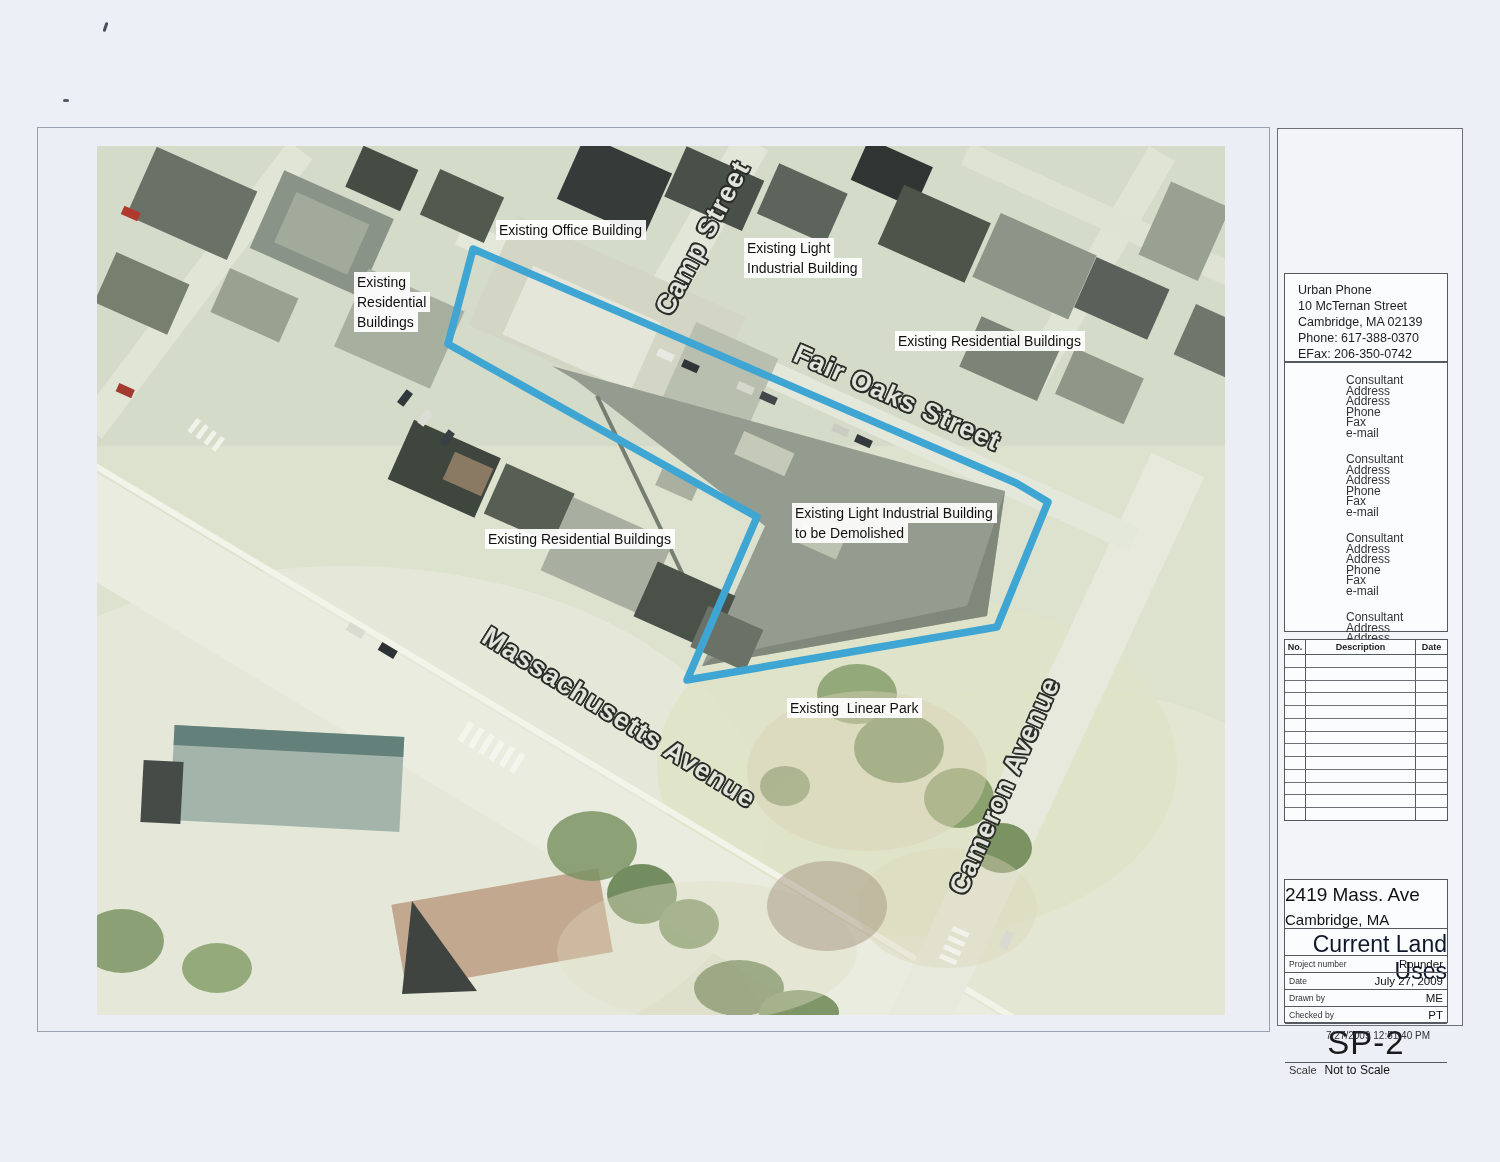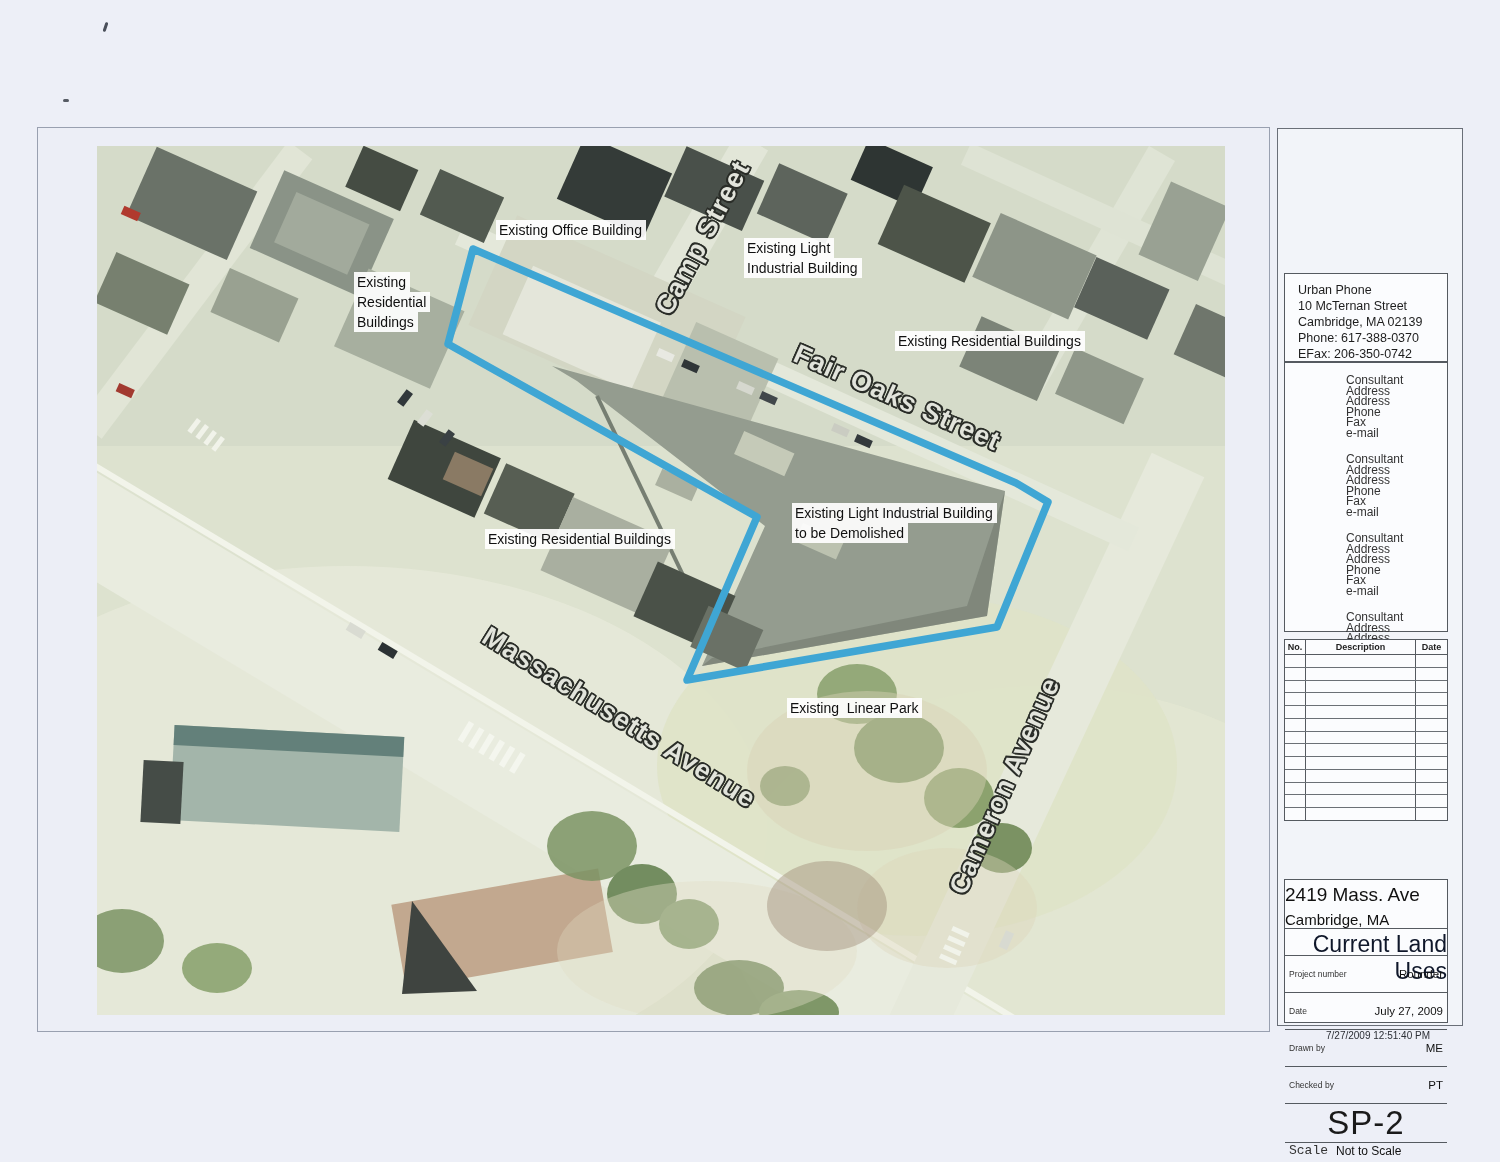--- a/index.html
+++ b/index.html
@@ -69,27 +69,27 @@
   .rev-c1{width:20px;border-right:1px solid #555a60;display:flex;align-items:center;justify-content:center;}
   .rev-c2{flex:1;border-right:1px solid #555a60;display:flex;align-items:center;justify-content:center;}
   .rev-c3{width:31px;display:flex;align-items:center;justify-content:center;}
   
   .tb-proj{top:750px;height:144px;display:flex;flex-direction:column;}
   .proj-addr{height:50px;text-align:left;padding-top:4px;}
   .proj-addr .a1{font-size:19px;color:#111;}
   .proj-addr .a2{font-size:15px;color:#111;margin-top:5px;}
   .proj-title{border-top:1px solid #555a60;height:24px;text-align:right;font-size:23px;color:#0f172a;padding-top:2px;}
   .proj-gap{height:8px;}
-  .proj-row{border-top:1px solid #555a60;height:14px;display:flex;align-items:center;padding:12px 4px;justify-content:space-between;}
+  .proj-row{border-top:1px solid #555a60;height:14px;display:flex;align-items:center;padding:2px 4px;justify-content:space-between;}
   .proj-row .pl{font-size:8.5px;color:#333;}
   .proj-row .pv{margin-left:auto;font-size:11.5px;color:#111;}
   .proj-sheet{border-top:1px solid #555a60;flex:1;display:flex;align-items:center;justify-content:center;
               font-size:33px;color:#1a1a1a;letter-spacing:1px;}
   .proj-scale{border-top:1px solid #555a60;height:15px;display:flex;align-items:center;padding:0 4px;}
-  .proj-scale .pl{font-size:13px;color:#333;font-family:Liberation Mono, monospace;}
+  .proj-scale .pl{font-size:11px;color:#333;}
   .proj-scale .pv{font-size:12px;color:#111;margin-left:8px;}
   .tb-stamp{position:absolute;left:1326px;top:1030px;font-size:10px;color:#2c2f36;}
 </style>
 </head>
 <body>
 
 <div class="scan-mark1"></div>
 <div class="scan-mark2"></div>
 
 <div class="draw-border"></div>

